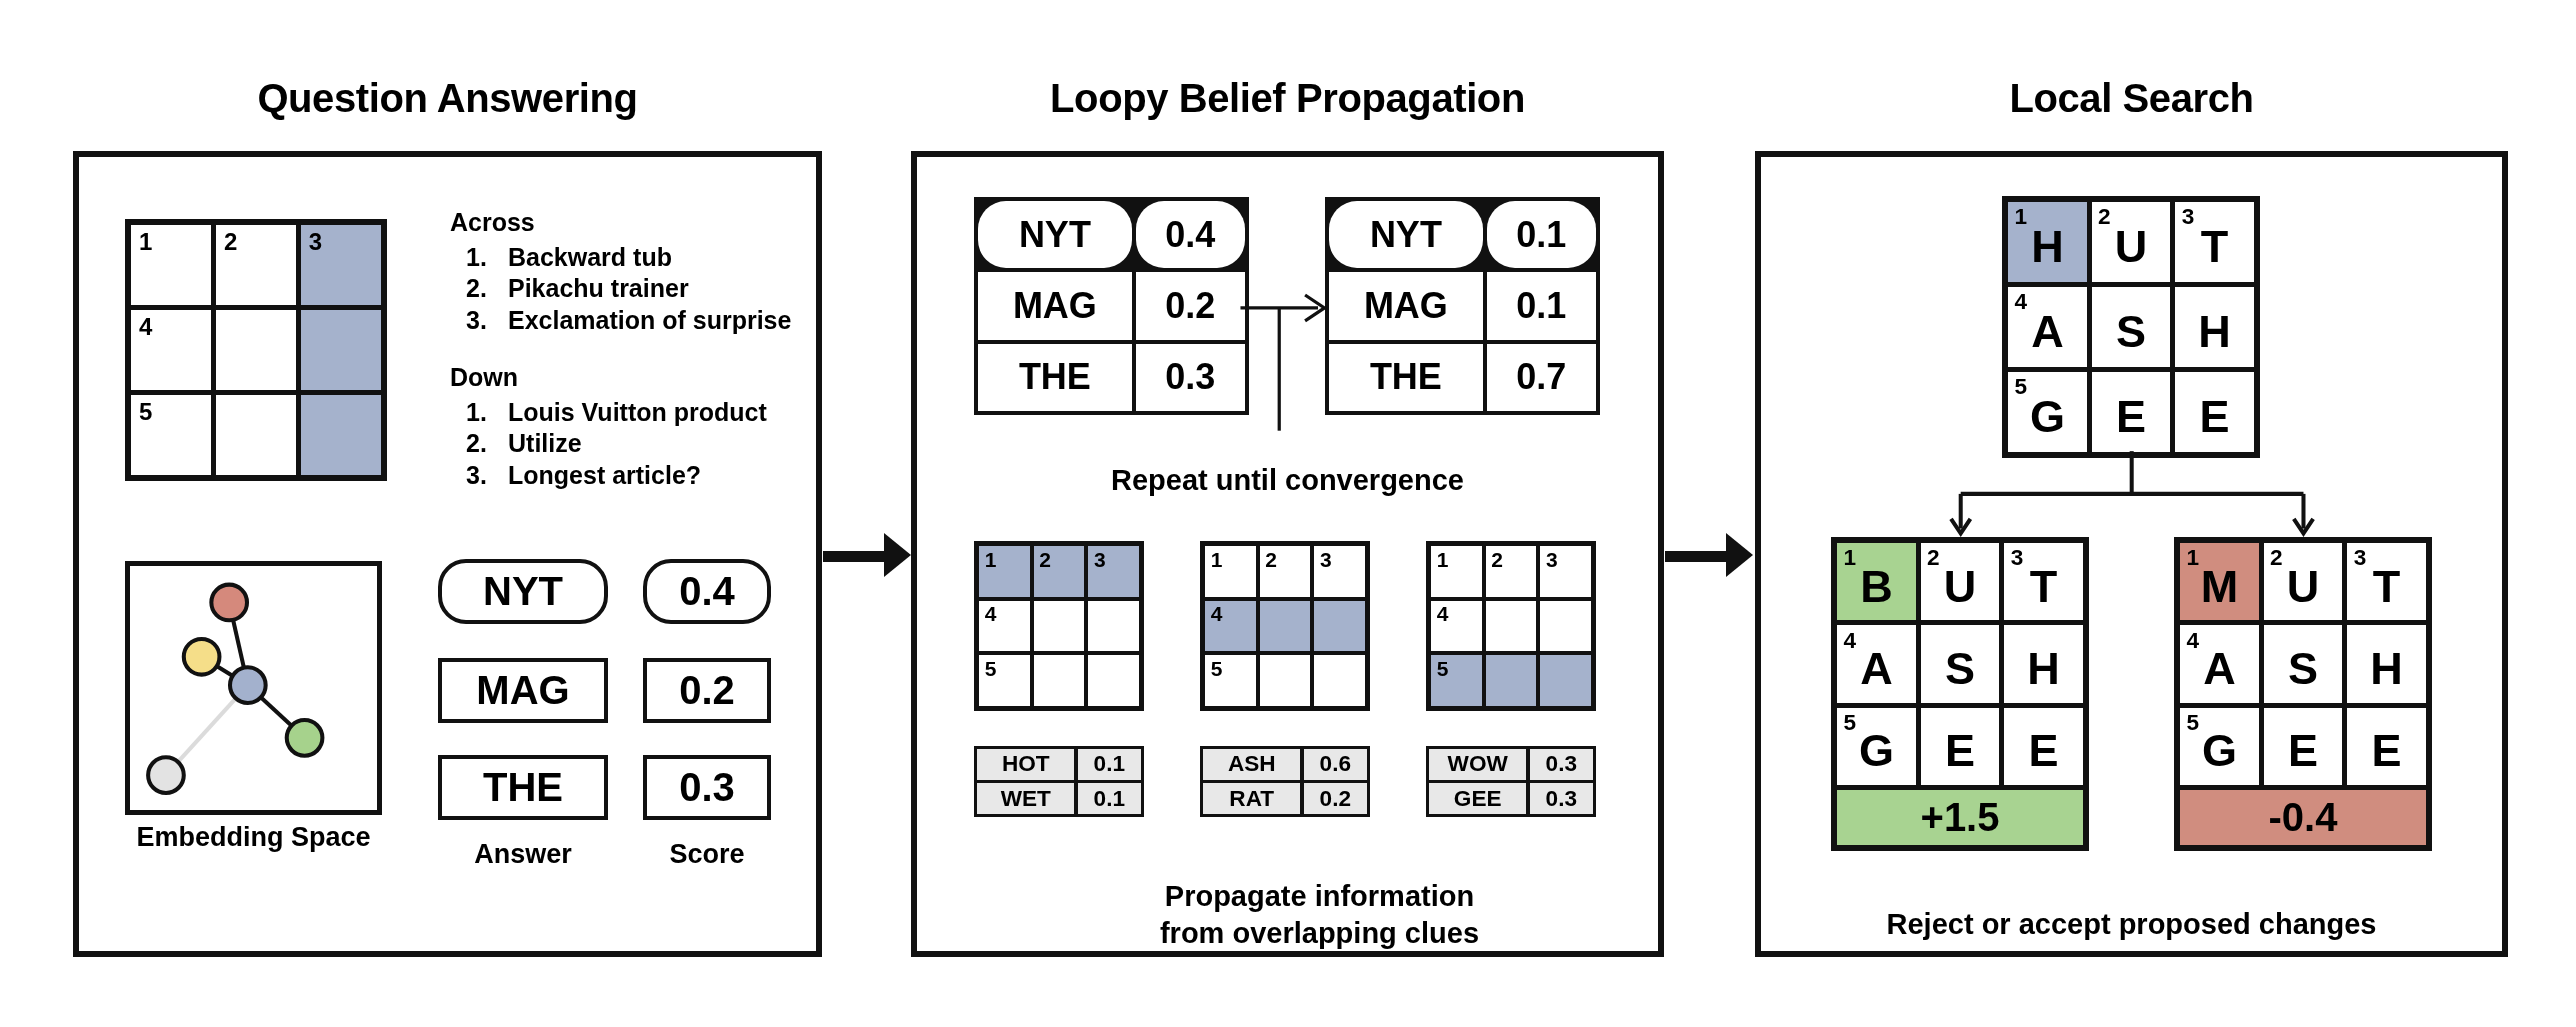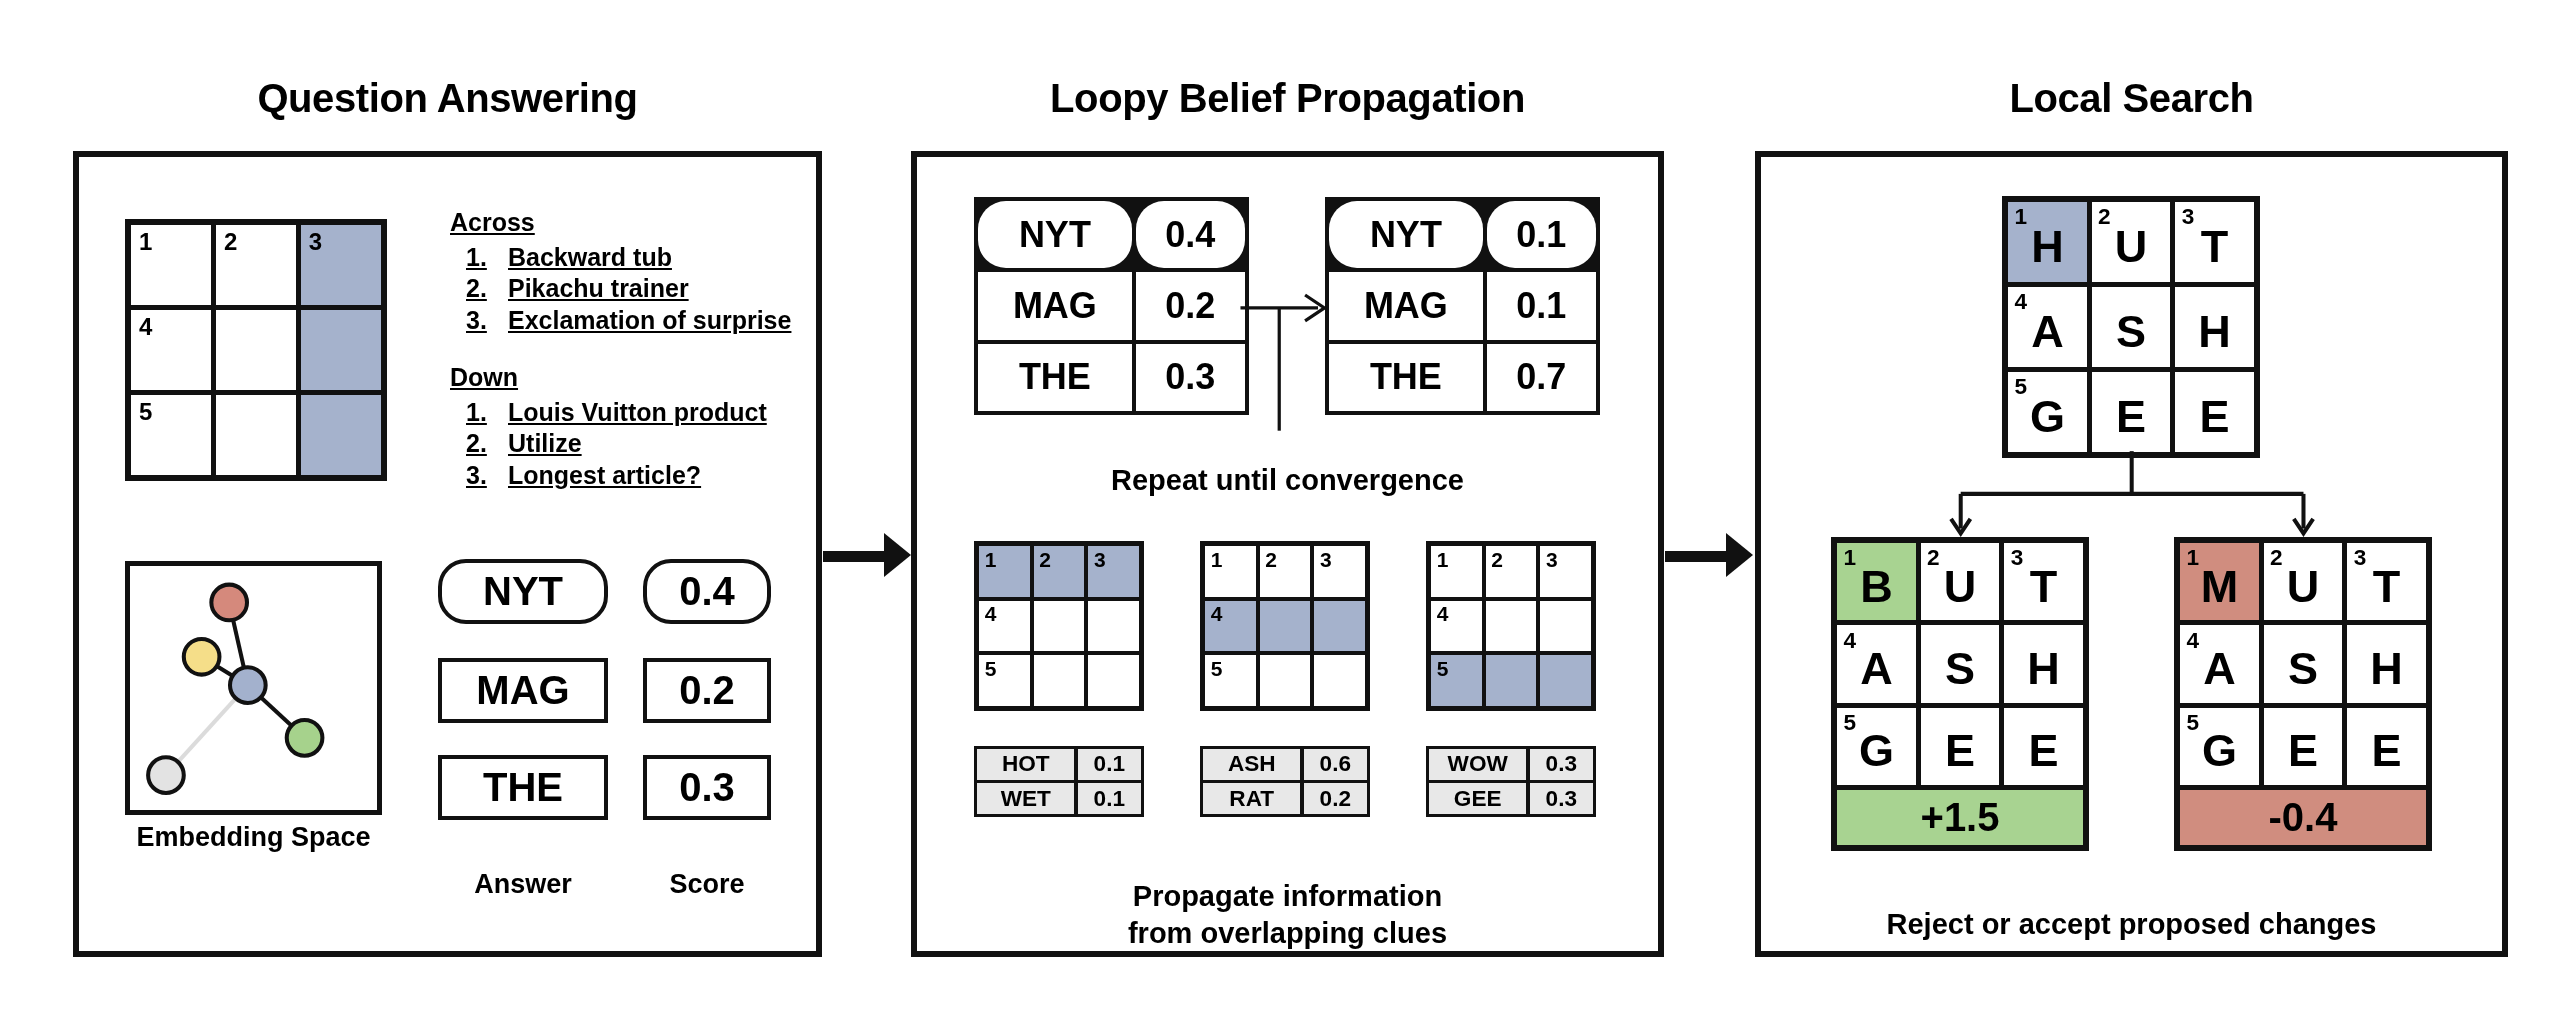--- a/index.html
+++ b/index.html
@@ -19,45 +19,45 @@
   .clet{width:100%;height:100%;display:flex;align-items:center;justify-content:center;
         font-size:45px;font-weight:700;padding-top:9.7px;box-sizing:border-box;}
 
   
   [data-hl="blue"]{background:#A5B2CC;}
   [data-hl="yellow"]{background:#F4E09C;border-radius:28px;}
   [data-hl="salmon"]{background:#D08D7F;}
   [data-hl="green"]{background:#A8D391;}
 
   
-  .clues{position:absolute;left:371px;top:50px;width:380px;font-size:25px;font-weight:700;line-height:31.5px;text-decoration:underline;}
+  .clues{position:absolute;left:371px;top:50px;width:380px;font-size:25px;font-weight:700;line-height:31.5px;}
   .clue-head{margin-bottom:3.2px;}
   .clue{display:flex;padding-left:16px;}
   .clue-n{width:42px;flex:none;}
   .clue-t{flex:1;}
   .down-gap{height:26px;}
   .embed-box{position:absolute;left:46px;top:404px;width:257px;height:254px;border:5.7px solid #111;box-sizing:border-box;background:#fff;}
   .embed-label{position:absolute;left:46px;top:665px;width:257px;text-align:center;font-size:27px;font-weight:700;}
   .abox{position:absolute;height:65px;border:4.8px solid #111;box-sizing:border-box;background:#fff;
         display:flex;align-items:center;justify-content:center;font-size:40px;font-weight:700;}
-  .col-label{position:absolute;top:712px;text-align:center;font-size:27px;font-weight:700;}
+  .col-label{position:absolute;top:682px;text-align:center;font-size:27px;font-weight:700;}
   .caption{position:absolute;left:0;width:100%;text-align:center;font-size:29px;font-weight:700;}
 
   
   .bptable{position:absolute;top:40px;width:275px;height:218px;border:4px solid #111;background:#111;
            display:grid;grid-template-columns:190fr 135fr;grid-template-rows:repeat(3,1fr);gap:4px;box-sizing:border-box;}
   .bpcell{background:#fff;display:flex;align-items:center;justify-content:center;font-size:36px;font-weight:700;}
   .bp-arrow{position:absolute;left:317px;top:120px;}
   .repeat-label{position:absolute;left:0;top:307px;width:100%;text-align:center;font-size:29px;font-weight:700;}
   .minigrid{position:absolute;top:384px;width:170px;height:170px;border:5.7px solid #111;background:#111;
             display:grid;grid-template-columns:repeat(3,1fr);grid-template-rows:repeat(3,1fr);gap:4px;box-sizing:border-box;}
   .stable{position:absolute;top:589px;width:170px;height:71px;border:3.2px solid #111;background:#111;
           display:grid;grid-template-columns:120fr 78fr;grid-template-rows:1fr 1fr;gap:3.2px;box-sizing:border-box;}
   .scell{background:#E8E8E8;display:flex;align-items:center;justify-content:center;font-size:22.6px;font-weight:700;}
-  .caption2{position:absolute;left:0;top:721px;width:100%;text-align:center;font-size:29px;font-weight:700;line-height:37px;}
+  .caption2{position:absolute;left:0;top:721px;width:100%;text-align:center;font-size:29px;font-weight:700;line-height:37px;padding-left:32px;}
 
   
   .lswrap{position:absolute;width:258px;border:6.5px solid #111;box-sizing:border-box;background:#111;}
   .lsgrid-inner{display:grid;grid-template-columns:repeat(3,1fr);grid-template-rows:repeat(3,1fr);gap:4.8px;height:242px;}
   .scorebar{border-top:5.7px solid #111;height:55px;display:flex;align-items:center;justify-content:center;
             font-size:40px;font-weight:700;}
   .connector{position:absolute;left:186px;top:294px;}
 
   
   .big-arrow{position:absolute;top:533px;width:89px;height:45px;}

